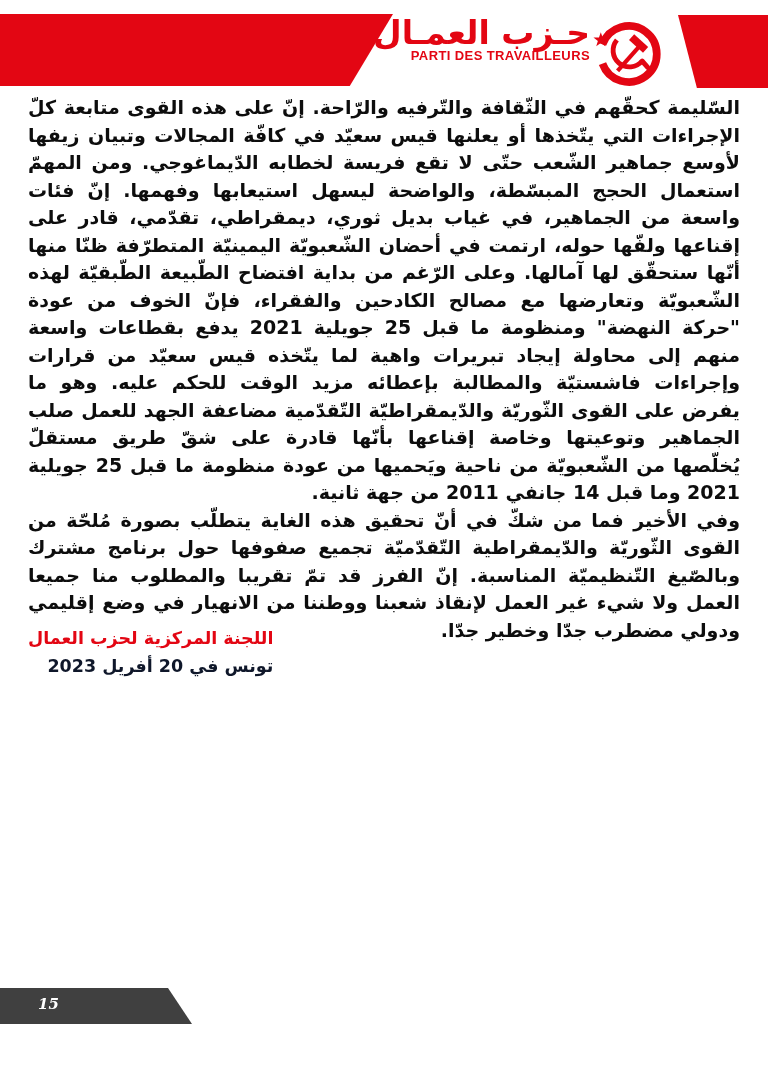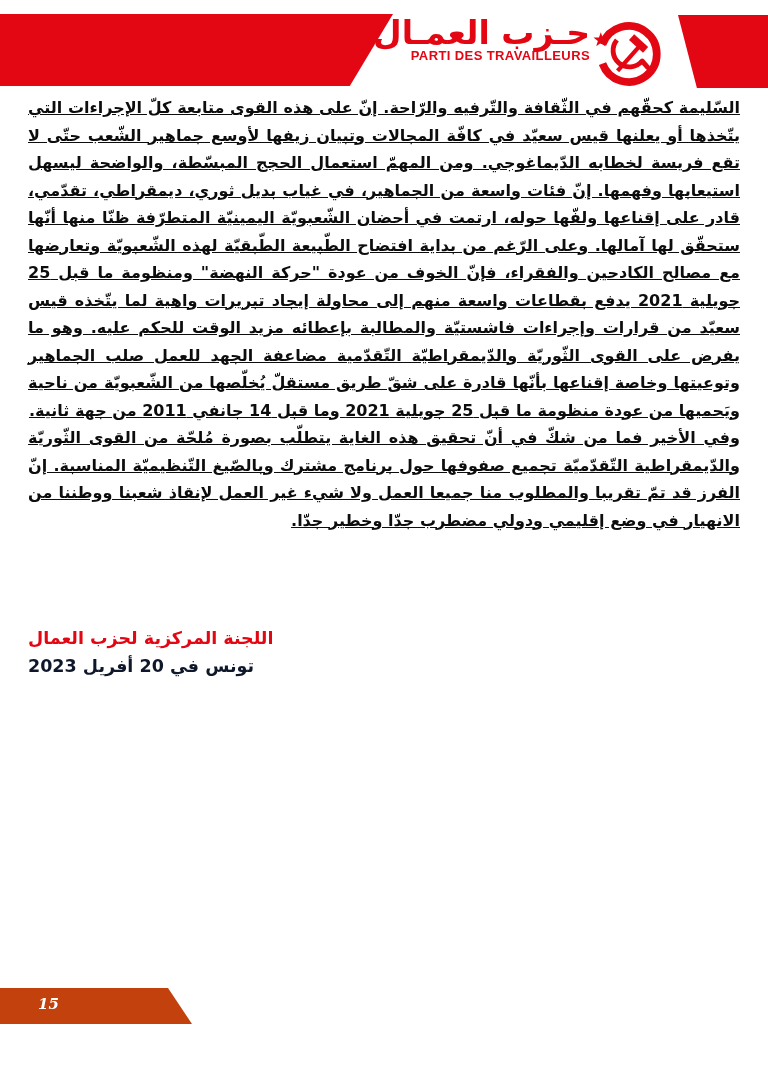--- a/index.html
+++ b/index.html
@@ -42,42 +42,41 @@
   .emblem {
     position: absolute; left: 591px; top: 19px;
     width: 70px; height: 70px;
   }
 
   
   .body-text {
     position: absolute; top: 94px; left: 28px; right: 28px;
     direction: rtl;
     text-align: justify;
-    font-size: 16px; font-weight: bold;
+    font-size: 19px; font-weight: bold;
     line-height: 27.5px;
     color: #0d0d0d;
-    text-decoration: underline;
   }
   .body-text p { margin: 0; }
 
   
   .signature {
     position: absolute; top: 624px; left: 28px;
-    direction: rtl; text-align: left;
+    direction: rtl; text-align: right;
     font-weight: bold; font-size: 17.5px; line-height: 28px;
     white-space: nowrap;
   }
   .signature .committee { color: #e30613; }
   .signature .place-date { color: #0f172a; }
 
   
   .footer-band {
     position: absolute; left: 0; bottom: 0;
     width: 192px; height: 36px;
-    background: #c2410c;
+    background: #404040;
     clip-path: polygon(0 0, 87.5% 0, 100% 100%, 0 100%);
   }
   .page-number {
     position: absolute; left: 38px; top: 7px;
     color: #ffffff; font-style: italic; font-weight: bold;
     font-size: 15px;
     font-family: "DejaVu Serif", serif;
   }
   .footer-note {
     position: absolute; top: 1045px; right: 128px;

